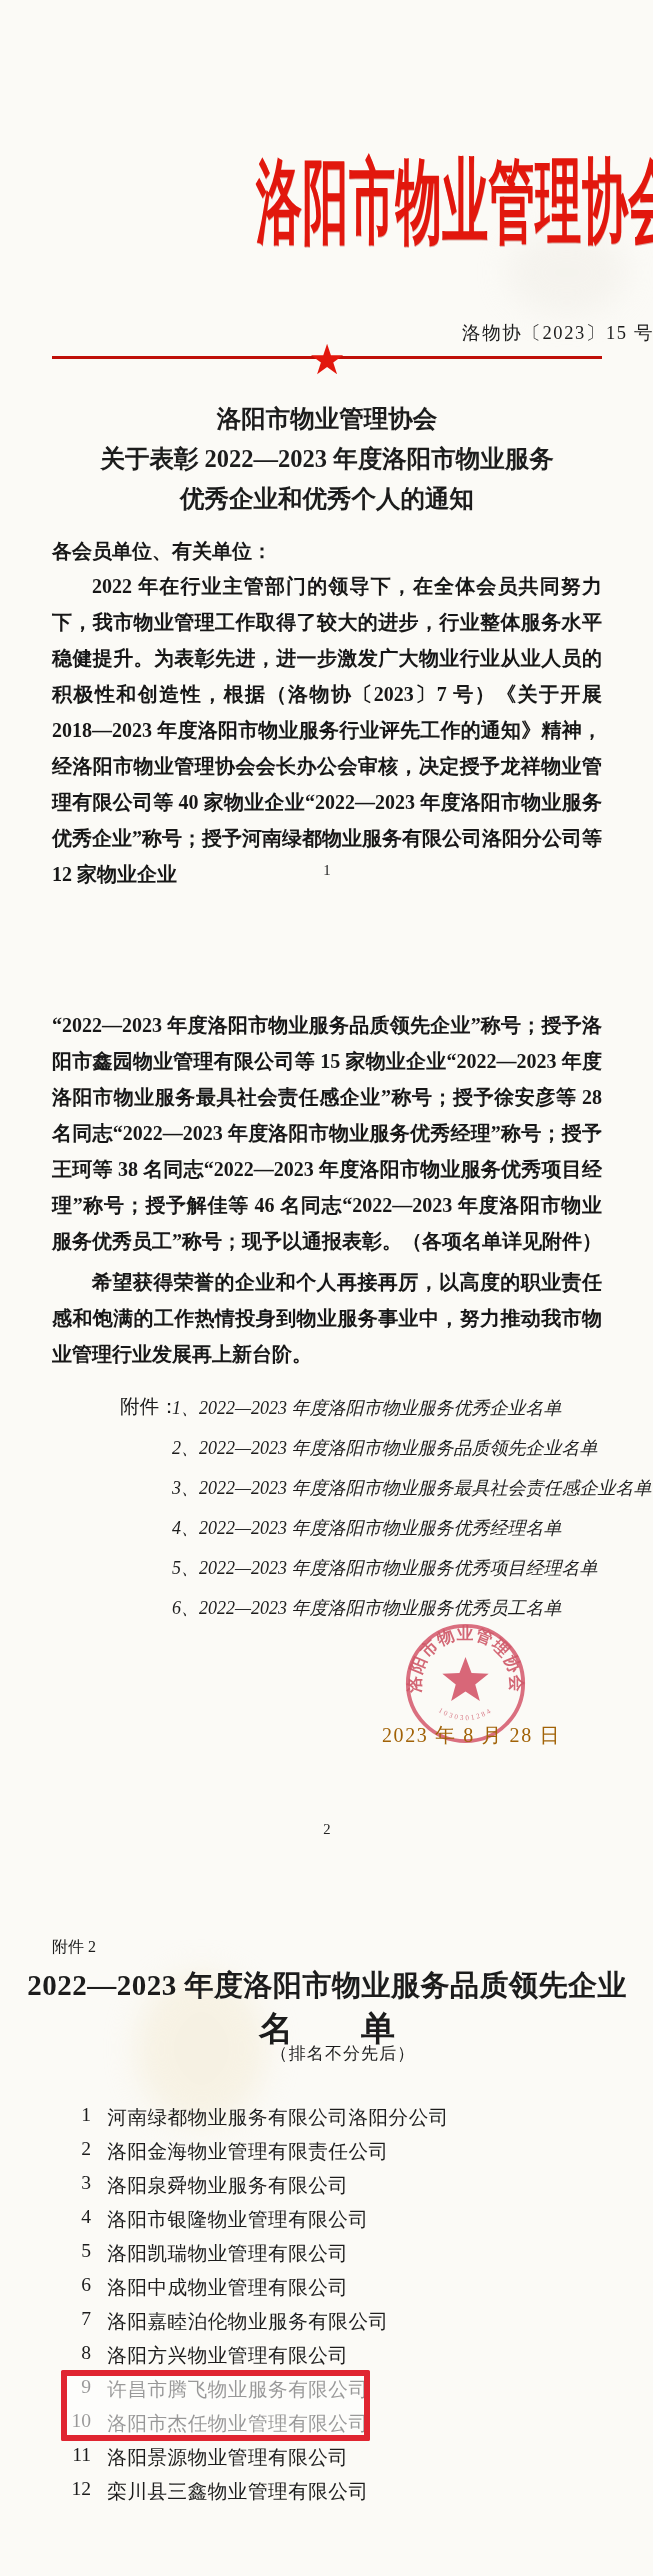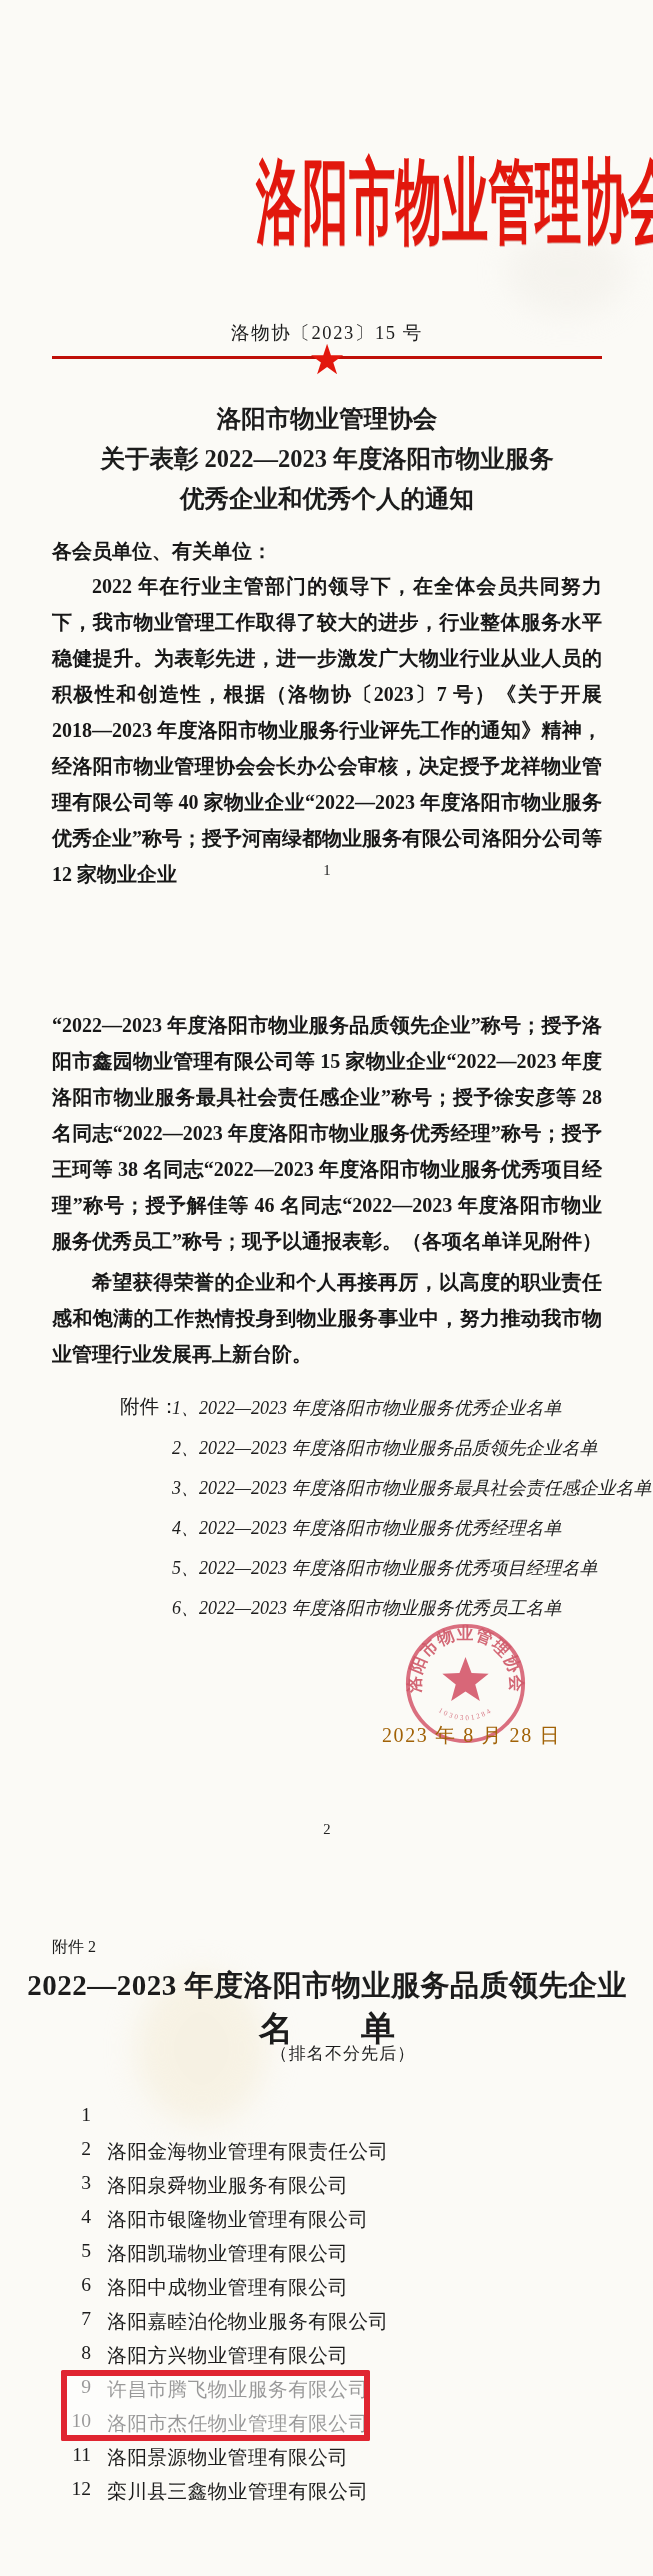--- a/index.html
+++ b/index.html
@@ -10,21 +10,21 @@
   }
   .abs{position:absolute;}
   .center{left:0;right:0;text-align:center;}
   
   .red-head{top:156px;white-space:nowrap;}
   .red-head span{
     display:inline-block;font-size:92px;line-height:1;font-weight:700;
     color:#e2170d;transform:scaleX(.5);transform-origin:center;
     letter-spacing:1.1px;text-shadow:0.5px 0.5px 0 rgba(170,20,10,.35);
   }
-  .doc-num{top:320px;font-size:18.5px;letter-spacing:1.6px;}
+  .doc-num{top:320px;font-size:18.5px;letter-spacing:1.6px;text-align:right;}
   .red-line{top:356px;left:52px;width:550px;height:2.7px;background:#bf0f08;}
   .line-star{top:339px;font-size:42px;line-height:1;color:#e2170d;}
   .title{top:399px;font-size:24.5px;font-weight:700;line-height:40px;}
   .bodytext{font-size:20px;line-height:36px;text-align:justify;color:#171717;font-weight:bold;}
   .salute{top:533px;left:52px;}
   .para1{top:568px;left:52px;width:550px;text-indent:40px;}
   .pageno{font-size:14.7px;color:#222;}
   .p1{top:862px;}
   .para2{top:1007px;left:52px;width:550px;}
   .para3{top:1264px;left:52px;width:550px;text-indent:40px;}
@@ -111,20 +111,21 @@
 
 <div class="abs att2-label">附件 2</div>
 <div class="abs center att2-title">2022—2023 年度洛阳市物业服务品质领先企业</div>
 <div class="abs center att2-sub">名　　单</div>
 <div class="abs center att2-note">（排名不分先后）</div>
 
 <div class="abs companies">
 
 <div class="company-row">
       <span class="no">1</span>
+      <span class="nm">河南绿都物业服务有限公司洛阳分公司</span>
     </div>
     <div class="company-row">
       <span class="no">2</span>
       <span class="nm">洛阳金海物业管理有限责任公司</span>
     </div>
     <div class="company-row">
       <span class="no">3</span>
       <span class="nm">洛阳泉舜物业服务有限公司</span>
     </div>
     <div class="company-row">

